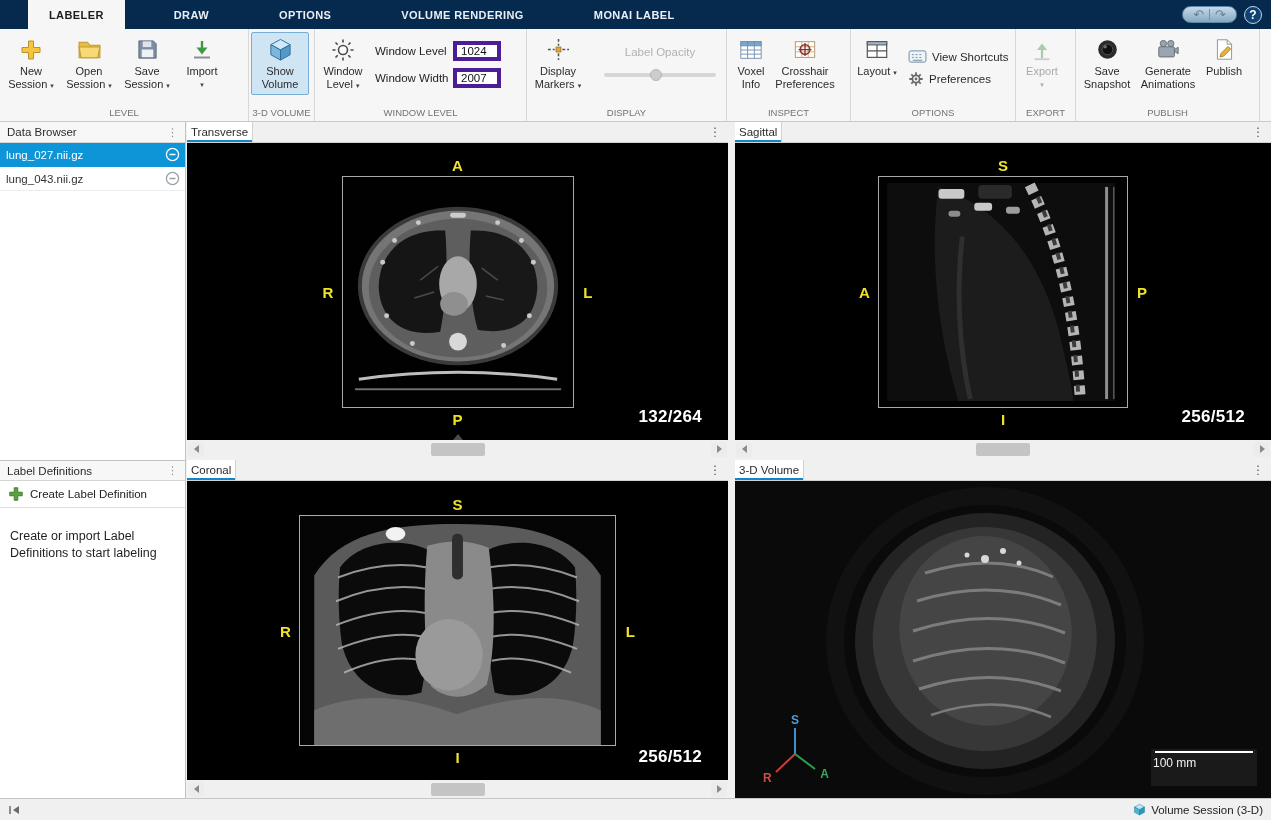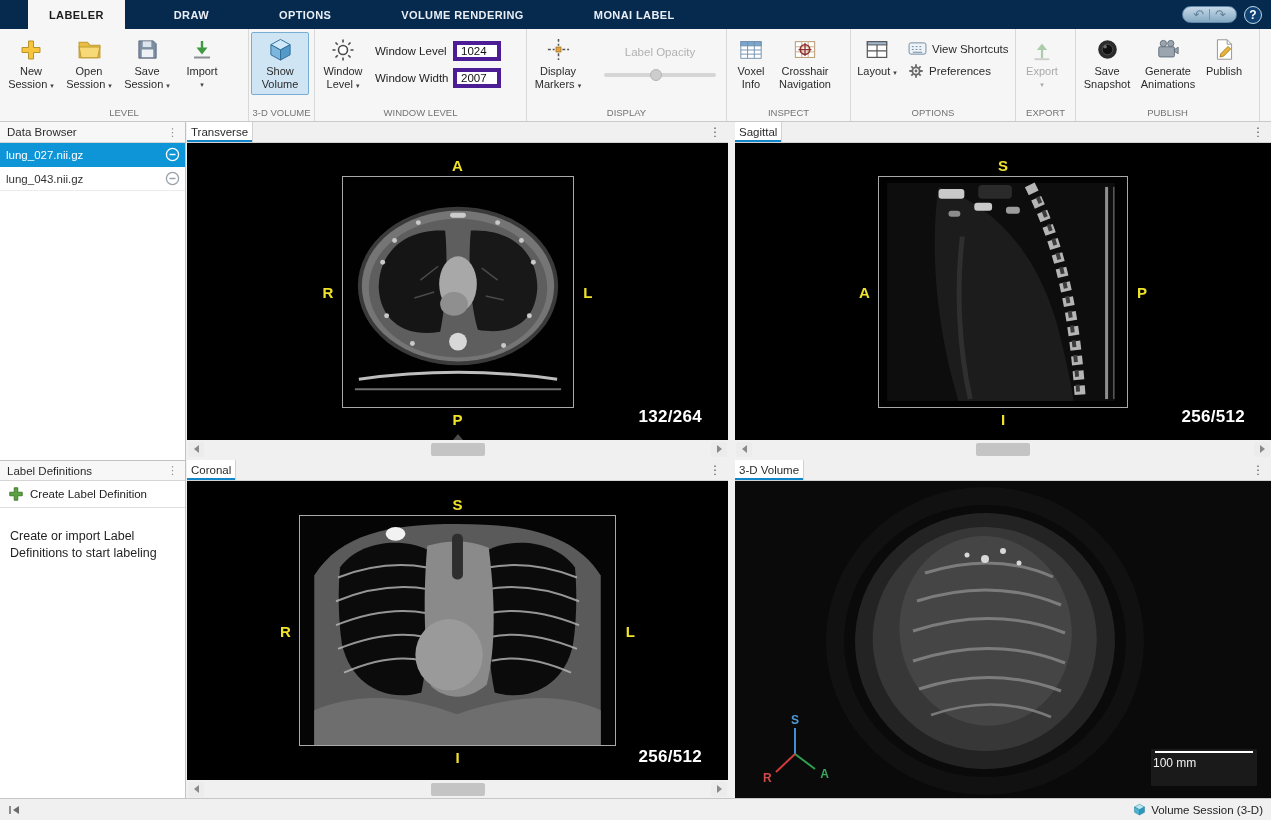--- a/index.html
+++ b/index.html
@@ -34,21 +34,21 @@
 .vbtn.disabled .dd{color:#a9a9a9;}
 .w44{width:44px;}.w48{width:48px;}.w52{width:52px;}.w58{width:58px;}.w64{width:64px;}
 .wlcol{display:flex;flex-direction:column;margin-left:6px;margin-top:9px;gap:7px;}
 .wl-row{display:flex;align-items:center;}
 .wl-row label{font-size:11.5px;width:78px;color:#242424;}
 .wl-row input{width:48px;height:20px;border:4px solid #4c1d95;background:#fff;font-family:"Liberation Sans",sans-serif;font-size:11.5px;padding:0 4px;color:#111;}
 .opwrap{display:flex;flex-direction:column;align-items:center;margin-left:14px;margin-top:14px;width:118px;}
 .oplabel{font-size:11.5px;color:#b1b1b1;}
 .optrack{position:relative;width:112px;height:4px;background:#d6d6d6;border-radius:2px;margin-top:15px;}
 .opthumb{position:absolute;top:-4.5px;left:46px;width:12px;height:12px;border-radius:50%;background:#cdcdcd;border:1px solid #b5b5b5;}
-.optcol{display:flex;flex-direction:column;margin-left:4px;margin-top:8px;gap:5px;}
+.optcol{display:flex;flex-direction:column;margin-left:4px;margin-top:16px;gap:5px;}
 .hbtn{display:flex;align-items:center;font-size:11.5px;color:#2b2b2b;gap:5px;padding:1px 3px;}
 
 
 .leftpanel{position:absolute;left:0;top:122px;width:186px;height:676px;background:#fff;border-right:1px solid #c2c2c2;}
 .ph{height:21px;background:#f7f7f7;border-bottom:1px solid #d5d5d5;display:flex;align-items:center;padding:0 7px;font-size:11.5px;color:#2b2b2b;}
 .ph .dots{margin-left:auto;color:#8b8b8b;font-size:11px;}
 .db-item{height:24px;display:flex;align-items:center;padding:0 5px 0 6px;font-size:11.5px;color:#333;border-bottom:1px solid #ececec;}
 .db-item .minus{margin-left:auto;color:#99a1a9;display:flex;}
 .db-item.selected{background:#0d95d8;color:#fff;border-bottom-color:#0d95d8;}
 .db-item.selected .minus{color:#fff;}
@@ -237,21 +237,21 @@
       </div>
       <div class="vbtn w64">
         <span class="ic">
           <svg width="24" height="24" viewBox="0 0 26 26">
               <rect x="2.5" y="4" width="21" height="17" fill="#fff" stroke="#b29064"></rect>
               <path d="M2.5 9.5h21M2.5 15h21M9.5 4v17M16.5 4v17" stroke="#c9ad82"></path>
               <circle cx="13" cy="12.5" r="5.2" fill="none" stroke="#8c2f2f" stroke-width="1.6"></circle>
               <path d="M13 5.5v14M6 12.5h14" stroke="#8c2f2f" stroke-width="1.4"></path>
             </svg>
         </span>
-        <span class="lbl"><span>Crosshair Navigation</span></span>
+        <span class="lbl"><span>Crosshair Preferences</span></span>
       </div>
     </div>
     <div class="sec-label">INSPECT</div>
   </div>
 
   <div class="rsec sec-opt">
     <div class="sec-body">
       <div class="vbtn w48">
         <span class="ic">
           <svg width="24" height="24" viewBox="0 0 26 26">

